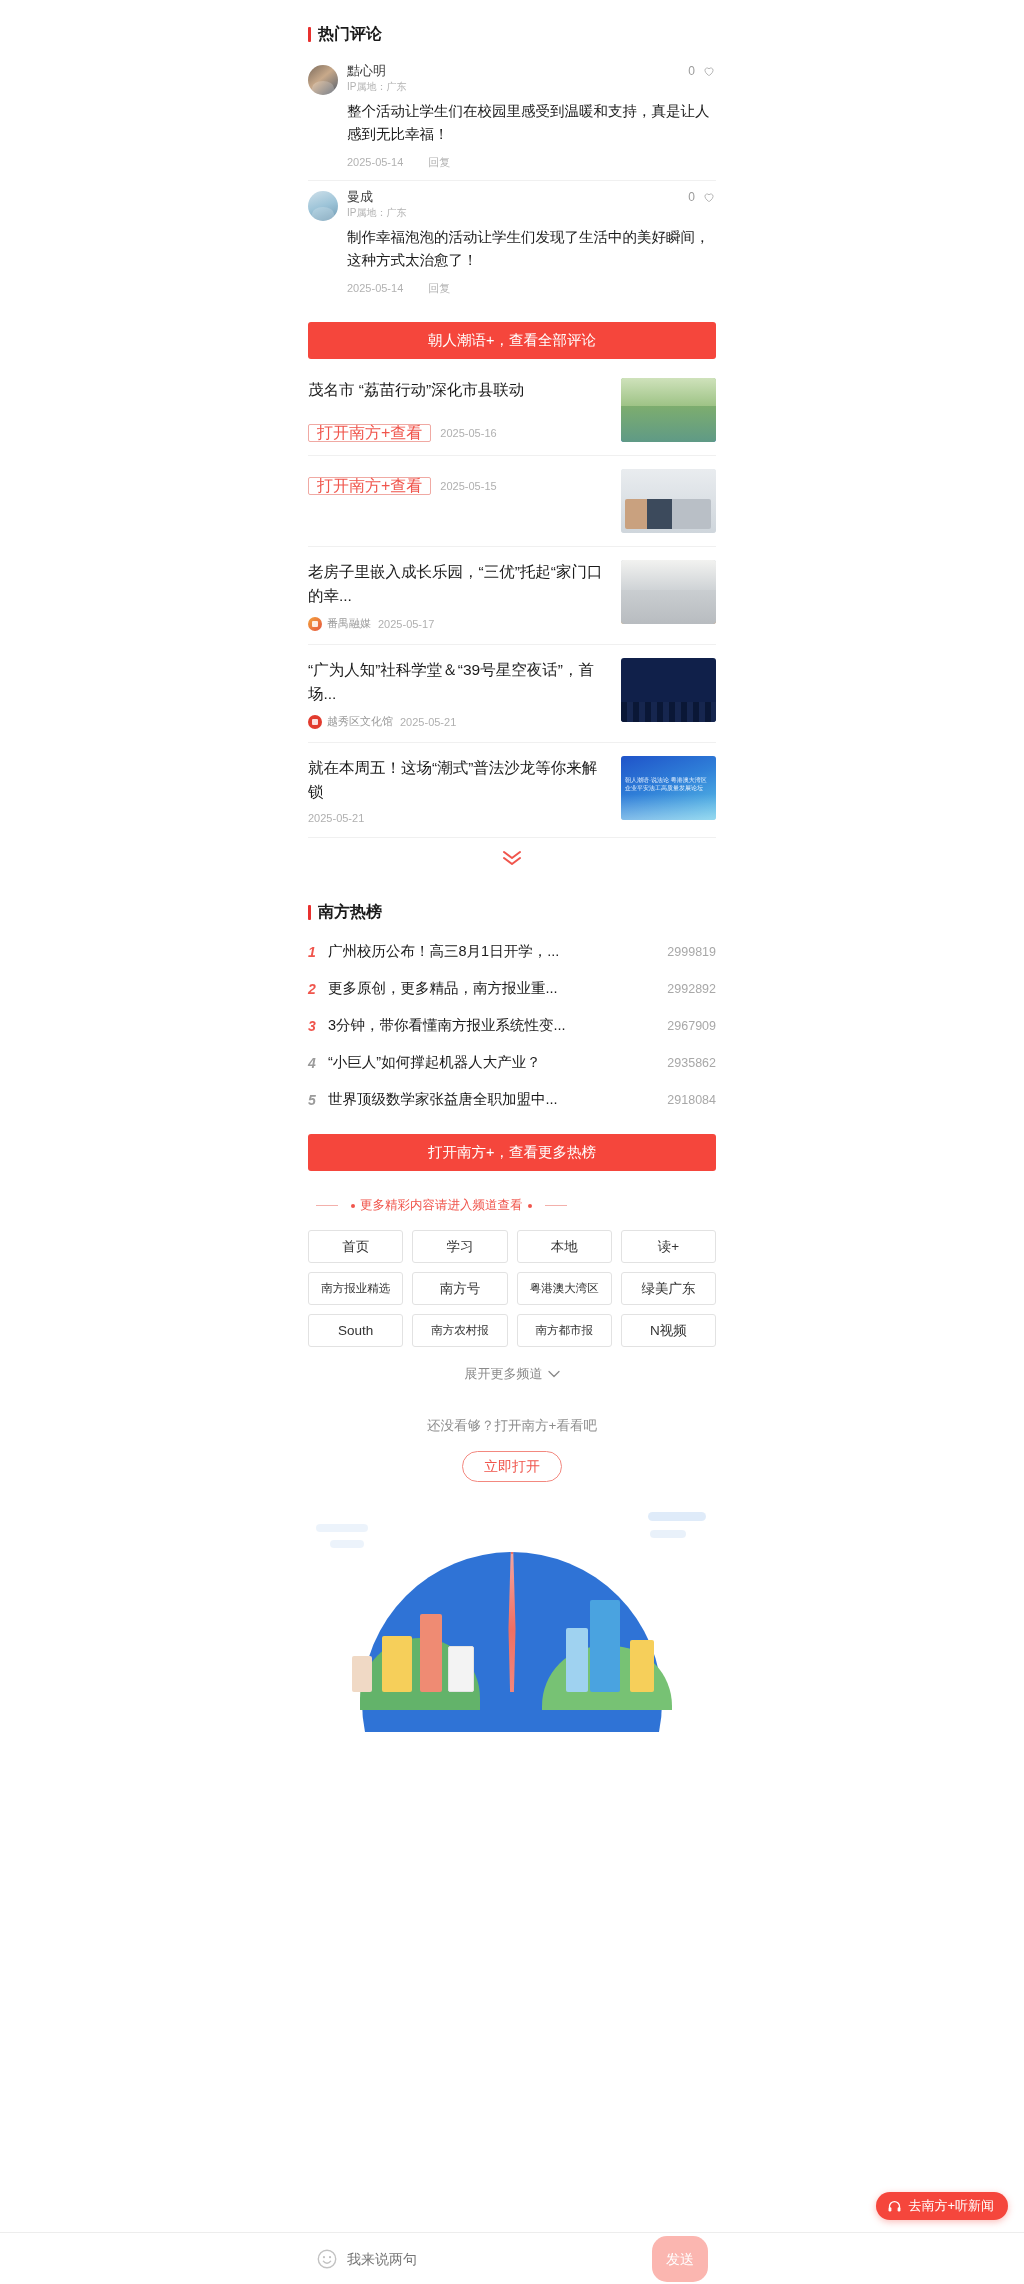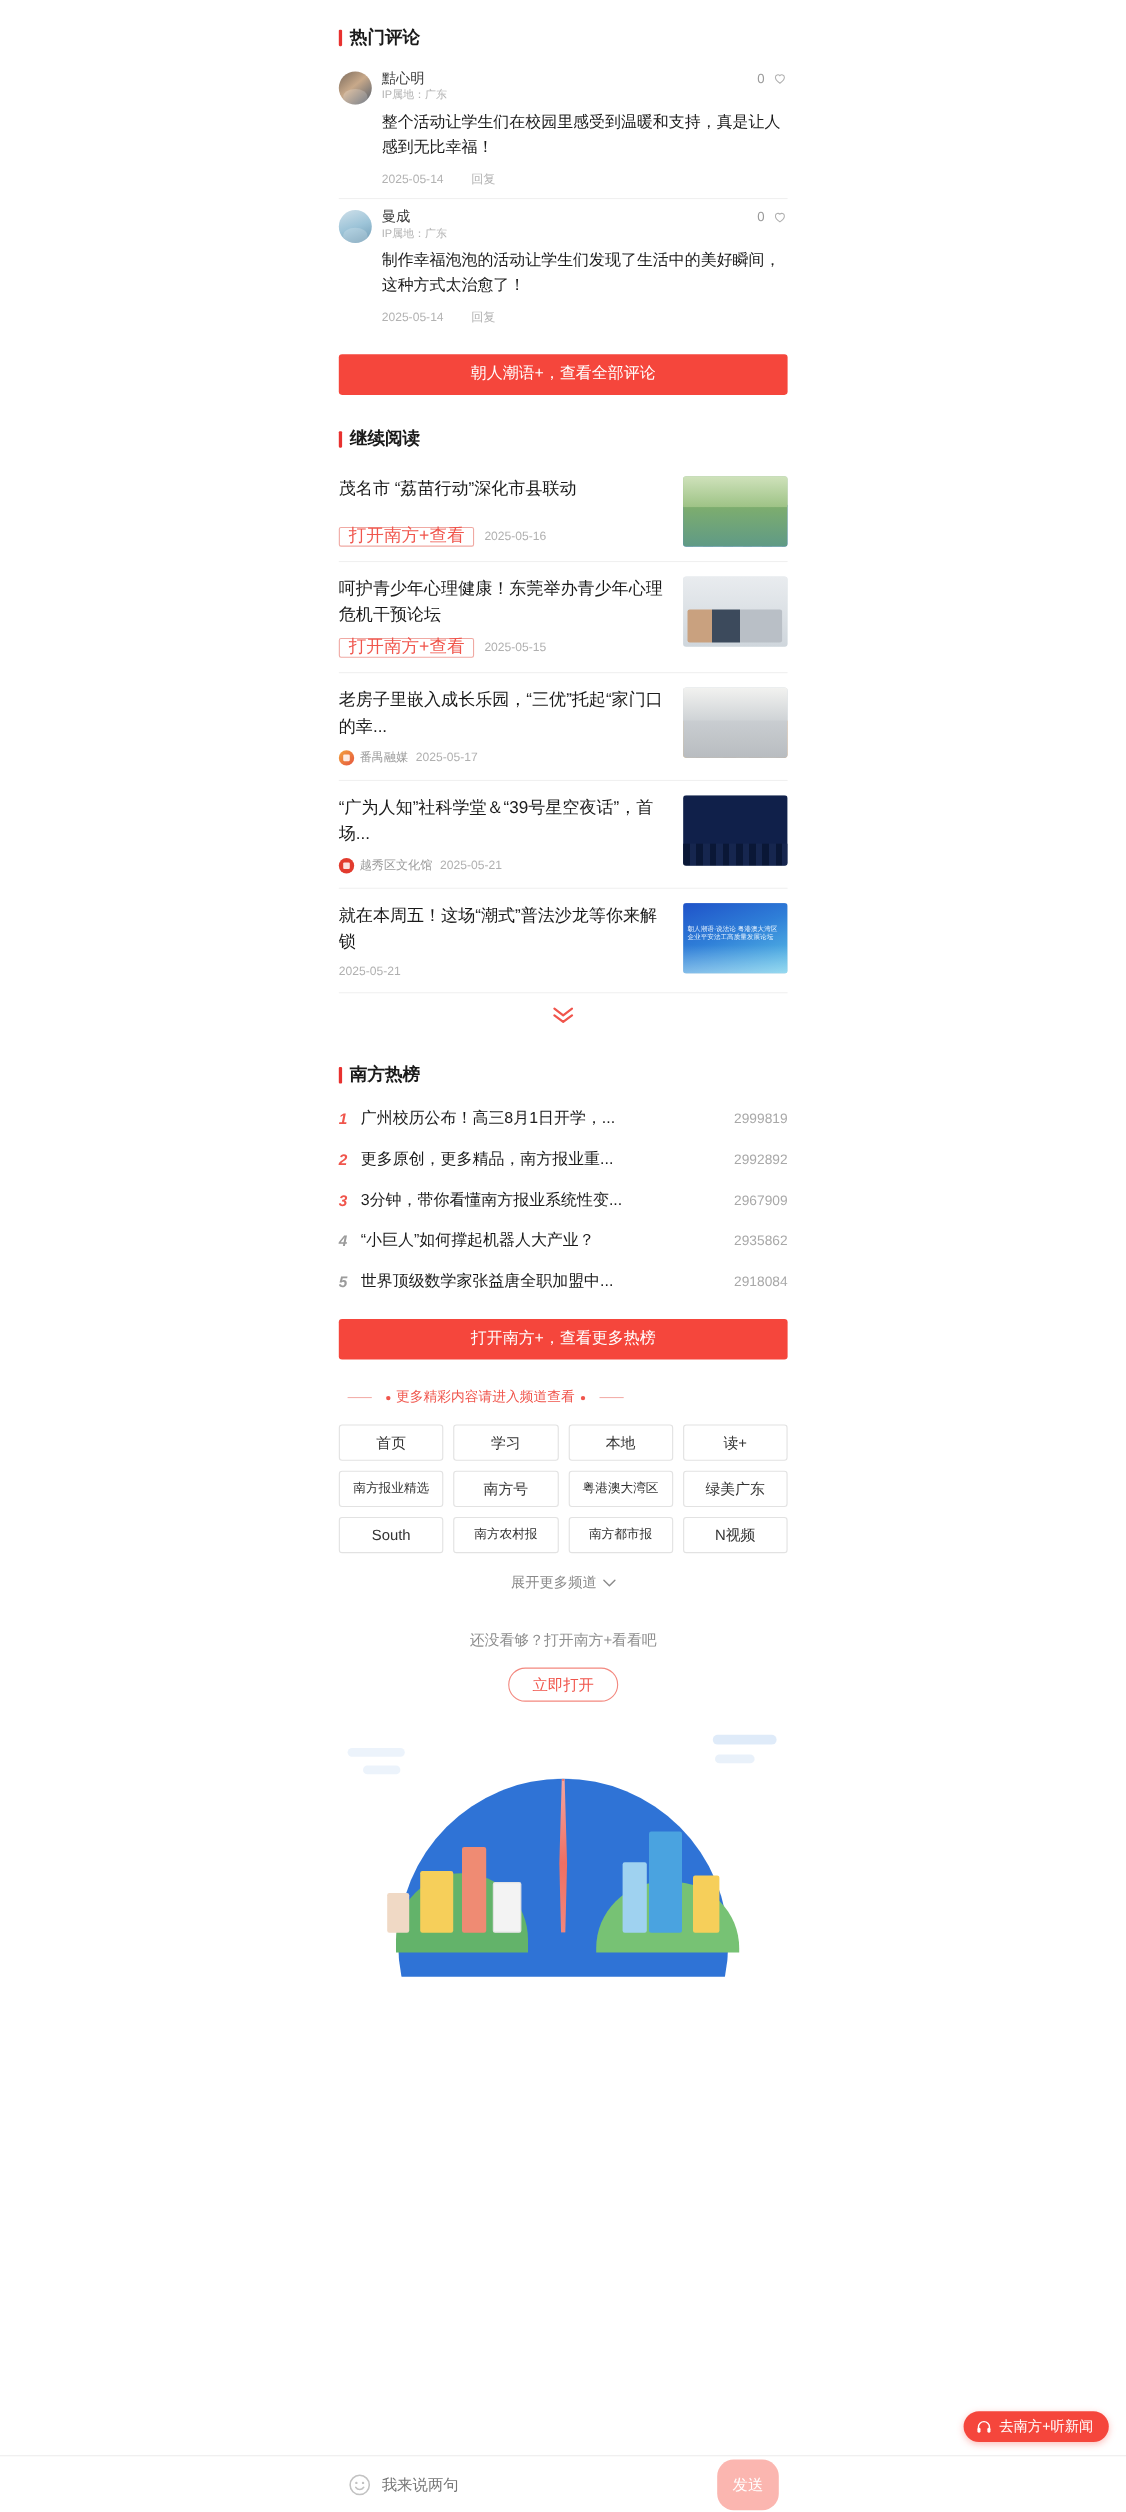--- a/index.html
+++ b/index.html
@@ -527,41 +527,36 @@
         <div class="c-text">制作幸福泡泡的活动让学生们发现了生活中的美好瞬间，这种方式太治愈了！</div>
         <div class="c-meta">
           <span>2025-05-14</span>
           <span class="reply">回复</span>
         </div>
       </div>
     </div>
 
     <button class="redbtn">朝人潮语+，查看全部评论</button>
 
-    <div class="sec-title">
-      <span class="bar"></span>
-      <span>继续阅读</span>
-    </div>
 
     <div class="art">
       <div class="art-left">
         <div class="art-title">茂名市 “荔苗行动”深化市县联动</div>
         <div class="art-meta">
           <span class="tag-open">打开南方+查看</span>
           <span>2025-05-16</span>
         </div>
       </div>
       <div class="thumb t1">
           <span class="sky"></span>
         </div>
     </div>
 
     <div class="art">
       <div class="art-left">
-        <div class="art-title">呵护青少年心理健康！东莞举办青少年心理危机干预论坛</div>
         <div class="art-meta">
           <span class="tag-open">打开南方+查看</span>
           <span>2025-05-15</span>
         </div>
       </div>
       <div class="thumb t2">
           <span class="sky"></span>
         </div>
     </div>
 

